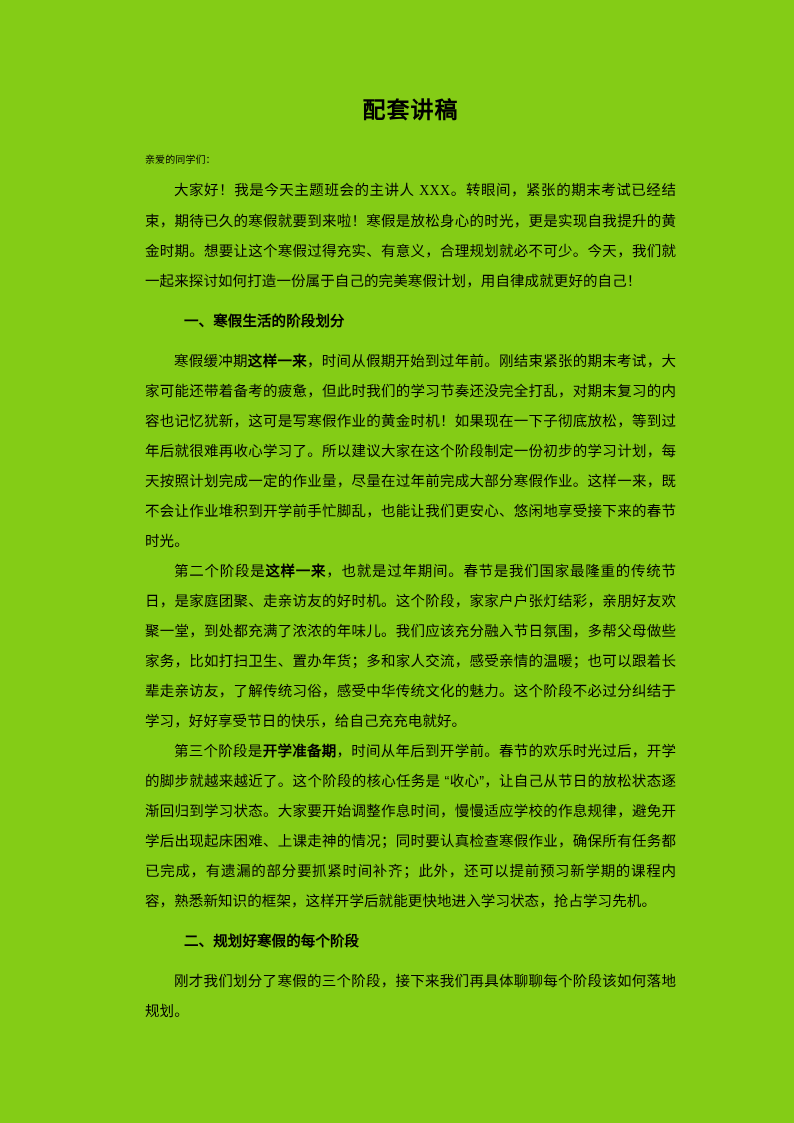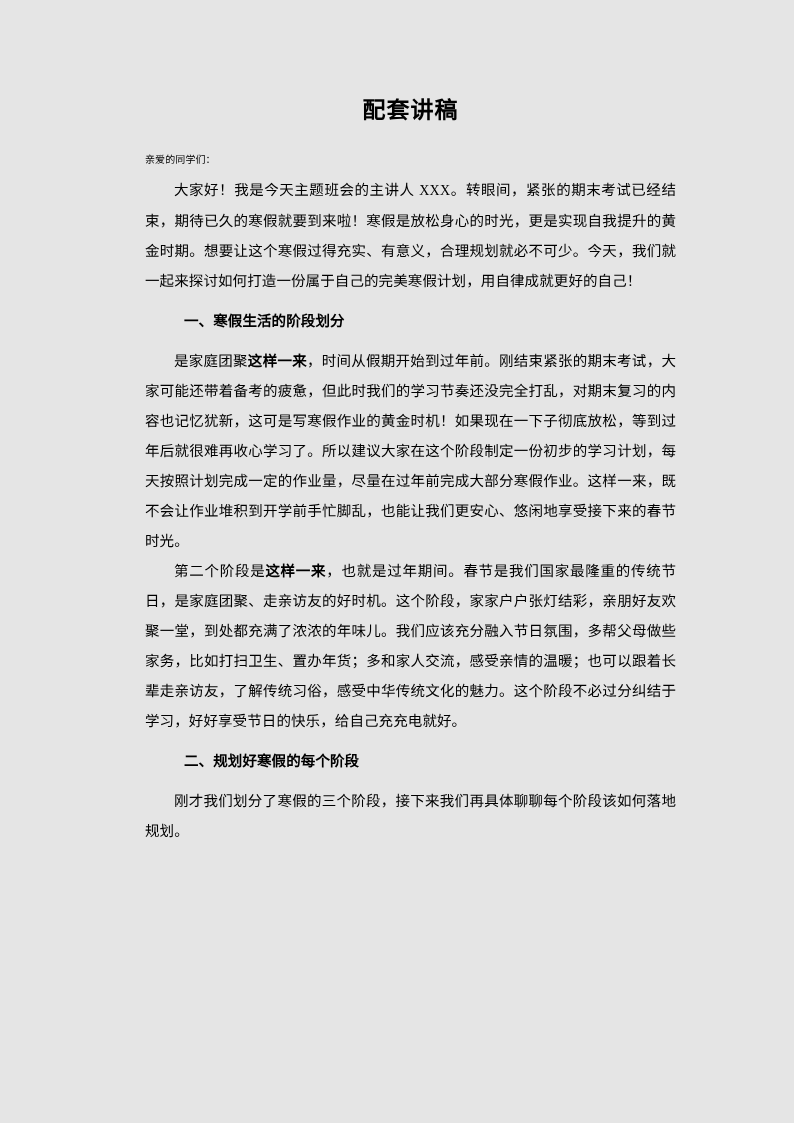--- a/index.html
+++ b/index.html
@@ -14,21 +14,21 @@
     overflow: hidden;
     font-family: "Liberation Sans", "DejaVu Sans", sans-serif;
     color: #000000;
     -webkit-font-smoothing: none;
   }
 
   .page {
     position: relative;
     width: 794px;
     height: 1123px;
-    background: #e5e5e5;
+    background: #84cc16;
     box-sizing: border-box;
   }
 
   .page-body {
     position: absolute;
     left: 145px;
     top: 0;
     width: 531px;
   }
 
@@ -91,20 +91,21 @@
 <div class="page">
   <div class="page-body">
 
     <h1 class="doc-title">配套讲稿</h1>
 
     <p class="salutation">亲爱的同学们：</p>
 
     <div id="doc-blocks">
         <p class="para"><span>大家好！我是今天主题班会的主讲人 </span><span class="latin-name">XXX</span><span>。转眼间，紧张的期末考试已经结束，期待已久的寒假就要到来啦！寒假是放松身心的时光，更是实现自我提升的黄金时期。想要让这个寒假过得充实、有意义，合理规划就必不可少。今天，我们就一起来探讨如何打造一份属于自己的完美寒假计划，用自律成就更好的自己！</span></p>
         <p class="section-heading"><span class="bold-term">一、寒假生活的阶段划分</span></p>
-        <p class="para"><span>是家庭团聚</span><span class="bold-term">这样一来</span><span>，时间从假期开始到过年前。刚结束紧张的期末考试，大家可能还带着备考的疲惫，但此时我们的学习节奏还没完全打乱，对期末复习的内容也记忆犹新，这可是写寒假作业的黄金时机！如果现在一下子彻底放松，等到过年后就很难再收心学习了。所以建议大家在这个阶段制定一份初步的学习计划，每天按照计划完成一定的作业量，尽量在过年前完成大部分寒假作业。这样一来，既不会让作业堆积到开学前手忙脚乱，也能让我们更安心、悠闲地享受接下来的春节时光。</span></p>
+        <p class="para"><span>寒假缓冲期</span><span class="bold-term">这样一来</span><span>，时间从假期开始到过年前。刚结束紧张的期末考试，大家可能还带着备考的疲惫，但此时我们的学习节奏还没完全打乱，对期末复习的内容也记忆犹新，这可是写寒假作业的黄金时机！如果现在一下子彻底放松，等到过年后就很难再收心学习了。所以建议大家在这个阶段制定一份初步的学习计划，每天按照计划完成一定的作业量，尽量在过年前完成大部分寒假作业。这样一来，既不会让作业堆积到开学前手忙脚乱，也能让我们更安心、悠闲地享受接下来的春节时光。</span></p>
         <p class="para"><span>第二个阶段是</span><span class="bold-term">这样一来</span><span>，也就是过年期间。春节是我们国家最隆重的传统节日，是家庭团聚、走亲访友的好时机。这个阶段，家家户户张灯结彩，亲朋好友欢聚一堂，到处都充满了浓浓的年味儿。我们应该充分融入节日氛围，多帮父母做些家务，比如打扫卫生、置办年货；多和家人交流，感受亲情的温暖；也可以跟着长辈走亲访友，了解传统习俗，感受中华传统文化的魅力。这个阶段不必过分纠结于学习，好好享受节日的快乐，给自己充充电就好。</span></p>
+        <p class="para"><span>第三个阶段是</span><span class="bold-term">开学准备期</span><span>，时间从年后到开学前。春节的欢乐时光过后，开学的脚步就越来越近了。这个阶段的核心任务是 “收心”，让自己从节日的放松状态逐渐回归到学习状态。大家要开始调整作息时间，慢慢适应学校的作息规律，避免开学后出现起床困难、上课走神的情况；同时要认真检查寒假作业，确保所有任务都已完成，有遗漏的部分要抓紧时间补齐；此外，还可以提前预习新学期的课程内容，熟悉新知识的框架，这样开学后就能更快地进入学习状态，抢占学习先机。</span></p>
         <p class="section-heading"><span class="bold-term">二、规划好寒假的每个阶段</span></p>
         <p class="para"><span>刚才我们划分了寒假的三个阶段，接下来我们再具体聊聊每个阶段该如何落地规划。</span></p>
       </div>
 
   </div>
 </div>
 
 </body></html>

